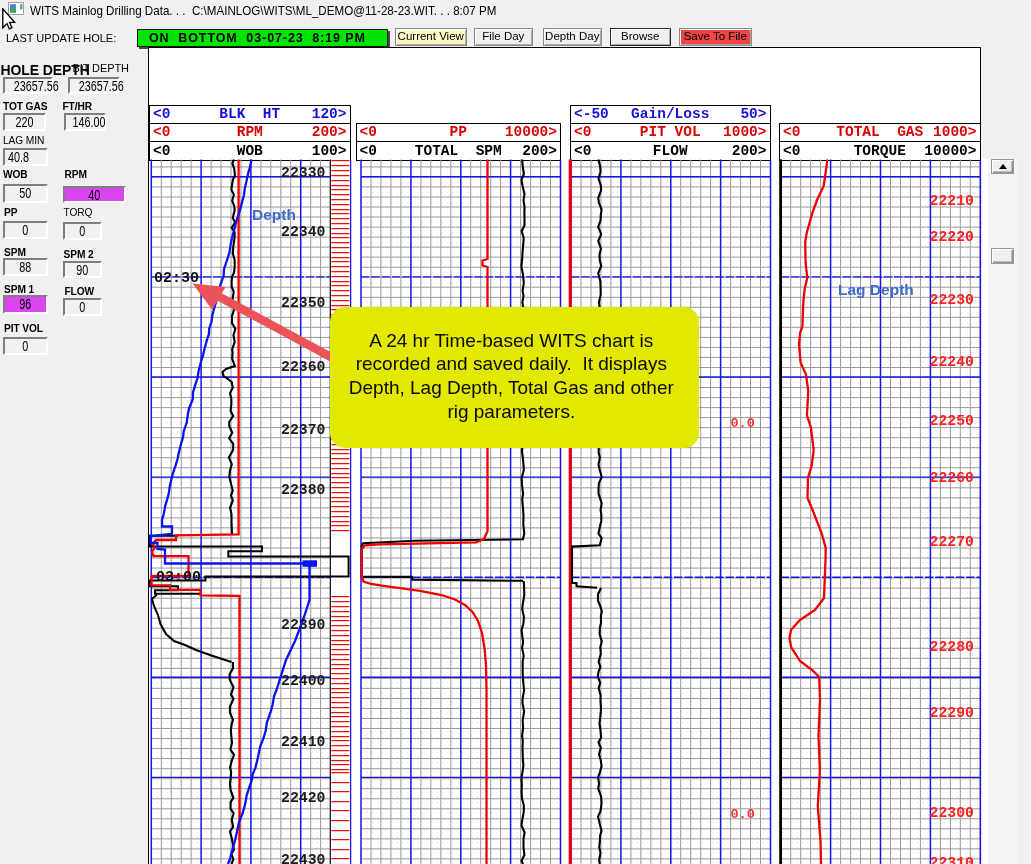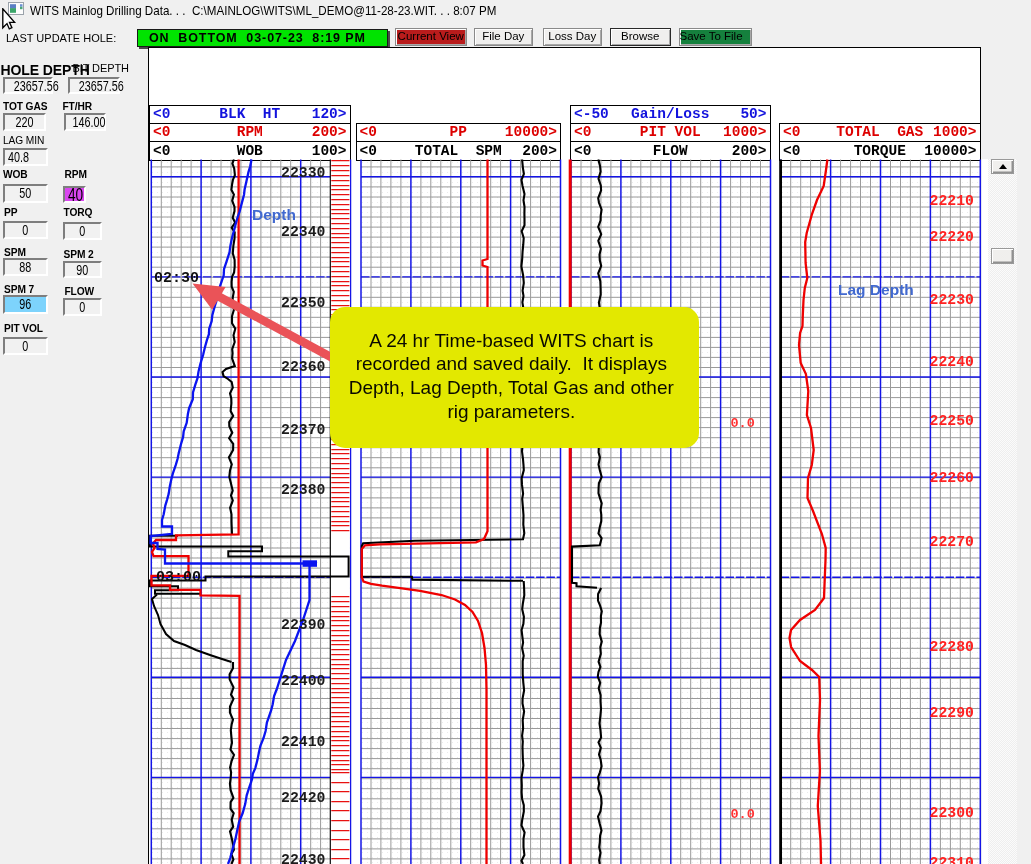--- a/index.html
+++ b/index.html
@@ -9,25 +9,25 @@
 <rect x="0.5" y="0.5" width="15" height="12" fill="#fdfdfd" stroke="#9aa2aa" stroke-width="1"></rect>
 <rect x="2" y="2.2" width="6" height="4.5" fill="#5b7fc4"></rect>
 <rect x="2" y="6.2" width="6" height="4.6" fill="#3aa569"></rect>
 <rect x="12" y="2.2" width="2.5" height="2.5" fill="#6b8fd4"></rect>
 <rect x="12" y="4.7" width="2.5" height="2.5" fill="#4aa579"></rect>
 </svg>
 <div style="position:absolute;left:6px;top:31.5px;font-size:11px;color:#000">LAST UPDATE HOLE:</div>
 <div style="position:absolute;left:137px;top:28.5px;width:251px;height:18.5px;background:#00e300;border:1px solid #1a1a1a;box-sizing:border-box;box-shadow:2px 2px 0 #4a4a4a">
 <div style="position:absolute;left:11px;top:1.5px;font-size:12.5px;font-weight:bold;color:#000;letter-spacing:0.9px;white-space:pre">ON  BOTTOM  03-07-23  8:19 PM</div>
   </div>
-<div style="position:absolute;left:394.5px;top:28px;width:72.5px;height:17.5px;background:#b91c1c;border:1px solid #8a8a8a;box-sizing:border-box;box-shadow:inset 1px 1px 0 #fff,inset -1px -1px 0 #a8a8a8;font-size:11.5px;text-align:center;line-height:15.5px;color:#000">Current View</div>
+<div style="position:absolute;left:394.5px;top:28px;width:72.5px;height:17.5px;background:#fef9c3;border:1px solid #8a8a8a;box-sizing:border-box;box-shadow:inset 1px 1px 0 #fff,inset -1px -1px 0 #a8a8a8;font-size:11.5px;text-align:center;line-height:15.5px;color:#000">Current View</div>
 <div style="position:absolute;left:474px;top:28px;width:58.5px;height:17.5px;background:#f0efee;border:1px solid #8a8a8a;box-sizing:border-box;box-shadow:inset 1px 1px 0 #fff,inset -1px -1px 0 #a8a8a8;font-size:11.5px;text-align:center;line-height:15.5px;color:#000">File Day</div>
-<div style="position:absolute;left:543px;top:28px;width:58.5px;height:17.5px;background:#f0efee;border:1px solid #8a8a8a;box-sizing:border-box;box-shadow:inset 1px 1px 0 #fff,inset -1px -1px 0 #a8a8a8;font-size:11.5px;text-align:center;line-height:15.5px;color:#000">Loss Day</div>
+<div style="position:absolute;left:543px;top:28px;width:58.5px;height:17.5px;background:#f0efee;border:1px solid #8a8a8a;box-sizing:border-box;box-shadow:inset 1px 1px 0 #fff,inset -1px -1px 0 #a8a8a8;font-size:11.5px;text-align:center;line-height:15.5px;color:#000">Depth Day</div>
 <div style="position:absolute;left:609.5px;top:28px;width:61.5px;height:17.5px;background:#f0efee;border:1.6px solid #2a2a2a;box-sizing:border-box;box-shadow:inset 1px 1px 0 #fff,inset -1px -1px 0 #a8a8a8;font-size:11.5px;text-align:center;line-height:15.5px;color:#000">Browse</div>
-<div style="position:absolute;left:678.5px;top:28px;width:73.5px;height:17.5px;background:#15803d;border:1px solid #8a8a8a;box-sizing:border-box;box-shadow:inset 1px 1px 0 #fff,inset -1px -1px 0 #a8a8a8;font-size:11.5px;line-height:15.5px;color:#000">Save To File</div>
+<div style="position:absolute;left:678.5px;top:28px;width:73.5px;height:17.5px;background:#ef4444;border:1px solid #8a8a8a;box-sizing:border-box;box-shadow:inset 1px 1px 0 #fff,inset -1px -1px 0 #a8a8a8;font-size:11.5px;text-align:center;line-height:15.5px;color:#000">Save To File</div>
 <div style="position:absolute;left:148.3px;top:46.8px;width:832.8px;height:817.2px;background:#fff;border-top:1.8px solid #000;border-left:1.8px solid #000;box-sizing:border-box"></div>
 <div style="position:absolute;left:979.8px;top:46.8px;width:1.5px;height:112px;background:#000"></div>
 <div style="position:absolute;left:149px;top:105px;width:201.5px;height:19.6px;box-sizing:border-box;border:1.6px solid #000;background:#fff;color:#1313dd;font-family:'Liberation Mono',monospace;font-weight:bold;font-size:14.5px;line-height:17.6px;white-space:pre"><span style="position:absolute;left:3px">&lt;0</span><span style="position:absolute;left:0;width:100%;text-align:center">BLK  HT</span><span style="position:absolute;right:3px">120&gt;</span></div>
 <div style="position:absolute;left:149px;top:123px;width:201.5px;height:19.6px;box-sizing:border-box;border:1.6px solid #000;background:#fff;color:#dd0000;font-family:'Liberation Mono',monospace;font-weight:bold;font-size:14.5px;line-height:17.6px;white-space:pre"><span style="position:absolute;left:3px">&lt;0</span><span style="position:absolute;left:0;width:100%;text-align:center">RPM</span><span style="position:absolute;right:3px">200&gt;</span></div>
 <div style="position:absolute;left:149px;top:141px;width:201.5px;height:20px;box-sizing:border-box;border:1.6px solid #000;background:#fff;color:#000;font-family:'Liberation Mono',monospace;font-weight:bold;font-size:14.5px;line-height:18px;white-space:pre"><span style="position:absolute;left:3px">&lt;0</span><span style="position:absolute;left:0;width:100%;text-align:center">WOB</span><span style="position:absolute;right:3px">100&gt;</span></div>
 <div style="position:absolute;left:355.5px;top:123px;width:205.5px;height:19.6px;box-sizing:border-box;border:1.6px solid #000;background:#fff;color:#dd0000;font-family:'Liberation Mono',monospace;font-weight:bold;font-size:14.5px;line-height:17.6px;white-space:pre"><span style="position:absolute;left:3px">&lt;0</span><span style="position:absolute;left:0;width:100%;text-align:center">PP</span><span style="position:absolute;right:3px">10000&gt;</span></div>
 <div style="position:absolute;left:355.5px;top:141px;width:205.5px;height:20px;box-sizing:border-box;border:1.6px solid #000;background:#fff;color:#000;font-family:'Liberation Mono',monospace;font-weight:bold;font-size:14.5px;line-height:18px;white-space:pre"><span style="position:absolute;left:3px">&lt;0</span><span style="position:absolute;left:0;width:100%;text-align:center">TOTAL  SPM</span><span style="position:absolute;right:3px">200&gt;</span></div>
 <div style="position:absolute;left:570px;top:105px;width:200.5px;height:19.6px;box-sizing:border-box;border:1.6px solid #000;background:#fff;color:#1313dd;font-family:'Liberation Mono',monospace;font-weight:bold;font-size:14.5px;line-height:17.6px;white-space:pre"><span style="position:absolute;left:3px">&lt;-50</span><span style="position:absolute;left:0;width:100%;text-align:center">Gain/Loss</span><span style="position:absolute;right:3px">50&gt;</span></div>
 <div style="position:absolute;left:570px;top:123px;width:200.5px;height:19.6px;box-sizing:border-box;border:1.6px solid #000;background:#fff;color:#dd0000;font-family:'Liberation Mono',monospace;font-weight:bold;font-size:14.5px;line-height:17.6px;white-space:pre"><span style="position:absolute;left:3px">&lt;0</span><span style="position:absolute;left:0;width:100%;text-align:center">PIT VOL</span><span style="position:absolute;right:3px">1000&gt;</span></div>
 <div style="position:absolute;left:570px;top:141px;width:200.5px;height:20px;box-sizing:border-box;border:1.6px solid #000;background:#fff;color:#000;font-family:'Liberation Mono',monospace;font-weight:bold;font-size:14.5px;line-height:18px;white-space:pre"><span style="position:absolute;left:3px">&lt;0</span><span style="position:absolute;left:0;width:100%;text-align:center">FLOW</span><span style="position:absolute;right:3px">200&gt;</span></div>
@@ -156,30 +156,30 @@
 <div style="position:absolute;left:67.5px;top:76.5px;width:52px;height:17.5px;background:#f1f1f1;border-top:2px solid #7e7e7e;border-left:2px solid #7e7e7e;border-bottom:2px solid #fff;border-right:2px solid #fff;box-sizing:border-box;font-size:15px;text-align:center;line-height:13px;color:#000;white-space:nowrap"><span style="display:inline-block;transform:scaleX(0.72);">23657.56</span></div>
 <div style="position:absolute;left:3px;top:100.5px;font-size:10.2px;font-weight:bold;letter-spacing:-0.1px;color:#000;white-space:nowrap">TOT GAS</div>
 <div style="position:absolute;left:62.5px;top:100.5px;font-size:10.2px;font-weight:bold;letter-spacing:-0.1px;color:#000;white-space:nowrap">FT/HR</div>
 <div style="position:absolute;left:2.5px;top:113.4px;width:43.2px;height:17.8px;background:#f1f1f1;border-top:2px solid #7e7e7e;border-left:2px solid #7e7e7e;border-bottom:2px solid #fff;border-right:2px solid #fff;box-sizing:border-box;font-size:15px;text-align:center;line-height:13px;color:#000;white-space:nowrap"><span style="display:inline-block;transform:scaleX(0.72);">220</span></div>
 <div style="position:absolute;left:63.5px;top:113.4px;width:42.6px;height:17.8px;background:#f1f1f1;border-top:2px solid #7e7e7e;border-left:2px solid #7e7e7e;border-bottom:2px solid #fff;border-right:2px solid #fff;box-sizing:border-box;font-size:15px;text-align:center;line-height:13px;color:#000;white-space:nowrap"><span style="display:inline-block;transform:scaleX(0.72);">146.00</span></div>
 <div style="position:absolute;left:3px;top:134.5px;font-size:10.2px;font-weight:normal;letter-spacing:-0.1px;color:#000;white-space:nowrap">LAG MIN</div>
 <div style="position:absolute;left:3px;top:148.3px;width:44.5px;height:17.7px;background:#f1f1f1;border-top:2px solid #7e7e7e;border-left:2px solid #7e7e7e;border-bottom:2px solid #fff;border-right:2px solid #fff;box-sizing:border-box;font-size:15px;text-align:left;padding-left:3px;line-height:13px;color:#000;white-space:nowrap"><span style="display:inline-block;transform:scaleX(0.72);transform-origin:0 50%;">40.8</span></div>
 <div style="position:absolute;left:3px;top:169px;font-size:10.2px;font-weight:bold;letter-spacing:-0.1px;color:#000;white-space:nowrap">WOB</div>
 <div style="position:absolute;left:64.5px;top:169px;font-size:10.2px;font-weight:bold;letter-spacing:-0.1px;color:#000;white-space:nowrap">RPM</div>
 <div style="position:absolute;left:2.6px;top:184px;width:45.3px;height:19px;background:#f1f1f1;border-top:2px solid #7e7e7e;border-left:2px solid #7e7e7e;border-bottom:2px solid #fff;border-right:2px solid #fff;box-sizing:border-box;font-size:15px;text-align:center;line-height:13px;color:#000;white-space:nowrap"><span style="display:inline-block;transform:scaleX(0.72);">50</span></div>
-<div style="position:absolute;left:62.6px;top:185.5px;width:23px;height:17px;background:#d946ef;border-top:2px solid #7e7e7e;border-left:2px solid #7e7e7e;border-bottom:2px solid #fff;border-right:2px solid #fff;box-sizing:border-box;font-size:19px;text-align:center;line-height:13px;color:#000;white-space:nowrap"><span style="display:inline-block;transform:scaleX(0.72);">40</span></div>
+<div style="position:absolute;left:62.6px;top:185.5px;width:63px;height:17px;background:#d946ef;border-top:2px solid #7e7e7e;border-left:2px solid #7e7e7e;border-bottom:2px solid #fff;border-right:2px solid #fff;box-sizing:border-box;font-size:15px;text-align:center;line-height:13px;color:#000;white-space:nowrap"><span style="display:inline-block;transform:scaleX(0.72);">40</span></div>
 <div style="position:absolute;left:4px;top:207px;font-size:10.2px;font-weight:bold;letter-spacing:-0.1px;color:#000;white-space:nowrap">PP</div>
-<div style="position:absolute;left:63.5px;top:207px;font-size:10.2px;font-weight:bold;letter-spacing:-0.1px;color:#000;white-space:nowrap">TORQ</div>
+<div style="position:absolute;left:63.5px;top:207px;font-size:10.2px;font-weight:normal;letter-spacing:-0.1px;color:#000;white-space:nowrap">TORQ</div>
 <div style="position:absolute;left:2.6px;top:221.3px;width:45.3px;height:18px;background:#f1f1f1;border-top:2px solid #7e7e7e;border-left:2px solid #7e7e7e;border-bottom:2px solid #fff;border-right:2px solid #fff;box-sizing:border-box;font-size:15px;text-align:center;line-height:13px;color:#000;white-space:nowrap"><span style="display:inline-block;transform:scaleX(0.72);">0</span></div>
 <div style="position:absolute;left:62.6px;top:222.2px;width:39.6px;height:17.6px;background:#f1f1f1;border-top:2px solid #7e7e7e;border-left:2px solid #7e7e7e;border-bottom:2px solid #fff;border-right:2px solid #fff;box-sizing:border-box;font-size:15px;text-align:center;line-height:13px;color:#000;white-space:nowrap"><span style="display:inline-block;transform:scaleX(0.72);">0</span></div>
 <div style="position:absolute;left:4px;top:246.5px;font-size:10.2px;font-weight:bold;letter-spacing:-0.1px;color:#000;white-space:nowrap">SPM</div>
 <div style="position:absolute;left:63.5px;top:248.5px;font-size:10.2px;font-weight:bold;letter-spacing:-0.1px;color:#000;white-space:nowrap">SPM 2</div>
 <div style="position:absolute;left:2.6px;top:258px;width:45.3px;height:17.6px;background:#f1f1f1;border-top:2px solid #7e7e7e;border-left:2px solid #7e7e7e;border-bottom:2px solid #fff;border-right:2px solid #fff;box-sizing:border-box;font-size:15px;text-align:center;line-height:13px;color:#000;white-space:nowrap"><span style="display:inline-block;transform:scaleX(0.72);">88</span></div>
 <div style="position:absolute;left:62.6px;top:260.9px;width:39.6px;height:17.6px;background:#f1f1f1;border-top:2px solid #7e7e7e;border-left:2px solid #7e7e7e;border-bottom:2px solid #fff;border-right:2px solid #fff;box-sizing:border-box;font-size:15px;text-align:center;line-height:13px;color:#000;white-space:nowrap"><span style="display:inline-block;transform:scaleX(0.72);">90</span></div>
-<div style="position:absolute;left:4px;top:284px;font-size:10.2px;font-weight:bold;letter-spacing:-0.1px;color:#000;white-space:nowrap">SPM 7</div>
+<div style="position:absolute;left:4px;top:284px;font-size:10.2px;font-weight:bold;letter-spacing:-0.1px;color:#000;white-space:nowrap">SPM 1</div>
 <div style="position:absolute;left:64.5px;top:286px;font-size:10.2px;font-weight:bold;letter-spacing:-0.1px;color:#000;white-space:nowrap">FLOW</div>
-<div style="position:absolute;left:2.6px;top:295.4px;width:45.3px;height:18.2px;background:#7dd3fc;border-top:2px solid #7e7e7e;border-left:2px solid #7e7e7e;border-bottom:2px solid #fff;border-right:2px solid #fff;box-sizing:border-box;font-size:15px;text-align:center;line-height:13px;color:#000;white-space:nowrap"><span style="display:inline-block;transform:scaleX(0.72);">96</span></div>
+<div style="position:absolute;left:2.6px;top:295.4px;width:45.3px;height:18.2px;background:#d946ef;border-top:2px solid #7e7e7e;border-left:2px solid #7e7e7e;border-bottom:2px solid #fff;border-right:2px solid #fff;box-sizing:border-box;font-size:15px;text-align:center;line-height:13px;color:#000;white-space:nowrap"><span style="display:inline-block;transform:scaleX(0.72);">96</span></div>
 <div style="position:absolute;left:62.6px;top:298.2px;width:39.6px;height:17.6px;background:#f1f1f1;border-top:2px solid #7e7e7e;border-left:2px solid #7e7e7e;border-bottom:2px solid #fff;border-right:2px solid #fff;box-sizing:border-box;font-size:15px;text-align:center;line-height:13px;color:#000;white-space:nowrap"><span style="display:inline-block;transform:scaleX(0.72);">0</span></div>
 <div style="position:absolute;left:4px;top:323px;font-size:10.2px;font-weight:bold;letter-spacing:-0.1px;color:#000;white-space:nowrap">PIT VOL</div>
 <div style="position:absolute;left:2.6px;top:336.5px;width:45.3px;height:18.2px;background:#f1f1f1;border-top:2px solid #7e7e7e;border-left:2px solid #7e7e7e;border-bottom:2px solid #fff;border-right:2px solid #fff;box-sizing:border-box;font-size:15px;text-align:center;line-height:13px;color:#000;white-space:nowrap"><span style="display:inline-block;transform:scaleX(0.72);">0</span></div>
 <svg width="16" height="22" viewBox="0 0 16 22" style="position:absolute;left:1.5px;top:8px;z-index:9">
 <polygon points="0.8,0.8 0.8,19.8 5,15.6 7.3,20.9 9.9,19.7 7.5,14.4 12.6,14.4" fill="#fff" stroke="#000" stroke-width="1.35"></polygon>
 </svg>
 
 </body></html>

